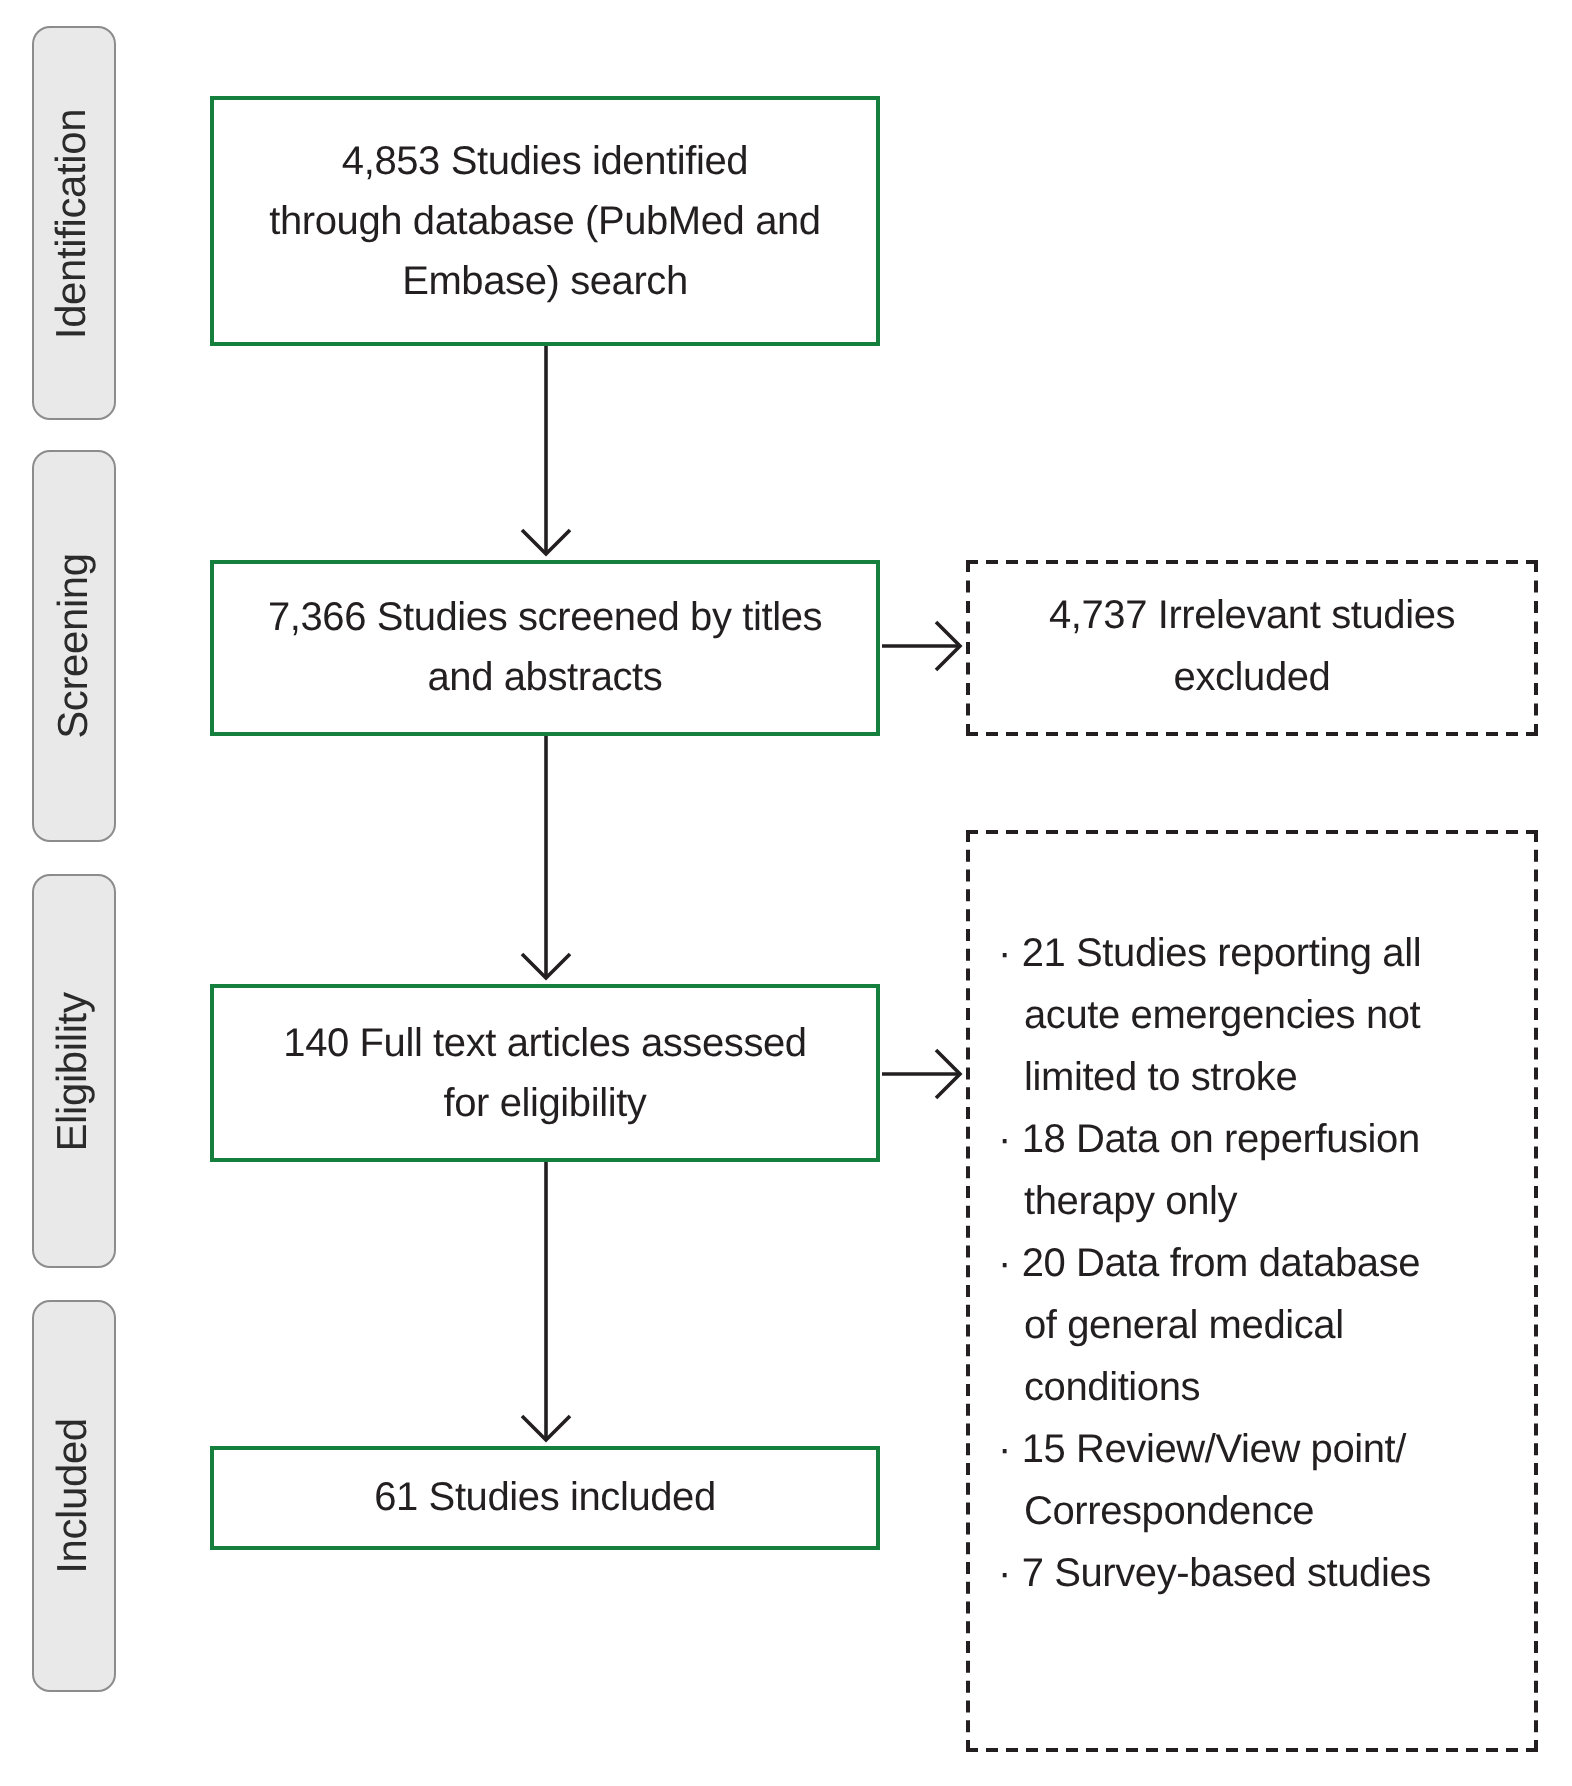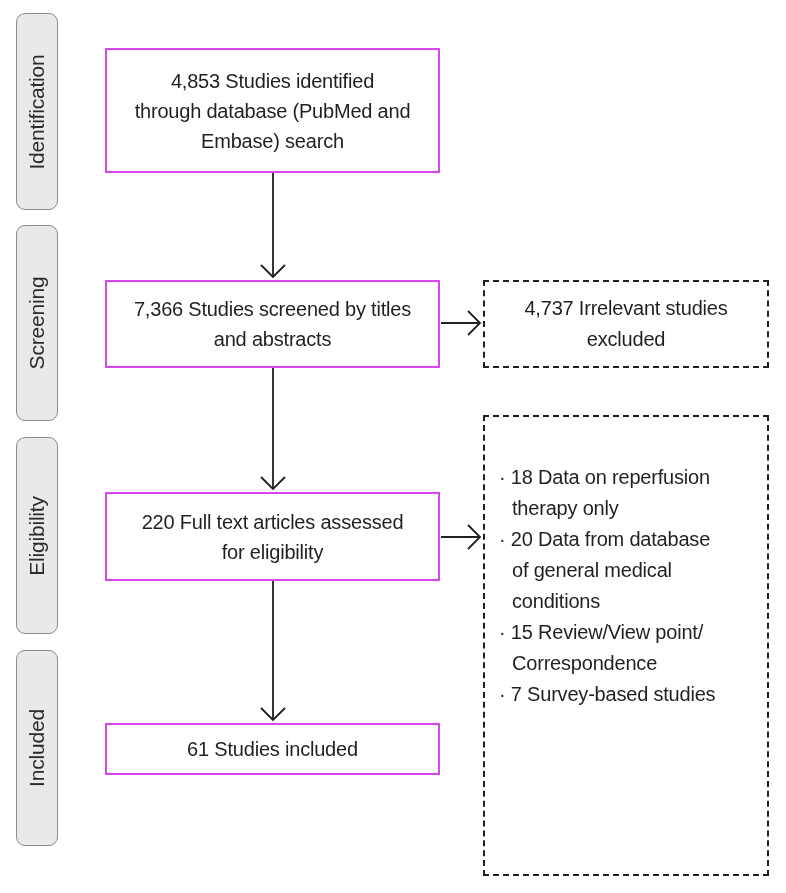--- a/index.html
+++ b/index.html
@@ -42,21 +42,21 @@
     font-size: 21px;
     letter-spacing: -0.2px;
     color: #2b2b2b;
   }
   .box {
     position: absolute;
     box-sizing: border-box;
     background: #ffffff;
   }
   .box.solid {
-    border: 2px solid #d946ef;
+    border: 2px solid #15803d;
     display: flex;
     align-items: center;
     justify-content: center;
   }
   .box.dashed {
     border: 2px dashed #231f20;
   }
   .box-text {
     white-space: pre-line;
     text-align: center;
@@ -143,38 +143,41 @@
 through database (PubMed and
 Embase) search</div>
   </div>
 
   <div class="box solid" style="left:105px;top:280px;width:335px;height:88px;">
     <div class="box-text">7,366 Studies screened by titles
 and abstracts</div>
   </div>
 
   <div class="box solid" style="left:105px;top:492px;width:335px;height:89px;">
-    <div class="box-text">220 Full text articles assessed
+    <div class="box-text">140 Full text articles assessed
 for eligibility</div>
   </div>
 
   <div class="box solid" style="left:105px;top:723px;width:335px;height:52px;">
     <div class="box-text">61 Studies included</div>
   </div>
 
   <div class="box dashed" style="left:483px;top:280px;width:286px;height:88px;">
     <div class="excl-body">
       <div class="excl-text">4,737 Irrelevant studies
 excluded</div>
     </div>
   </div>
 
   <div class="box dashed" style="left:483px;top:415px;width:286px;height:461px;">
     <div class="excl-body top-align">
       <div class="reasons">
+        <div class="reason">· 21 Studies reporting all
+acute emergencies not
+limited to stroke</div>
         <div class="reason">· 18 Data on reperfusion
 therapy only</div>
         <div class="reason">· 20 Data from database
 of general medical
 conditions</div>
         <div class="reason">· 15 Review/View point/
 Correspondence</div>
         <div class="reason">· 7 Survey-based studies</div>
       </div>
     </div>

